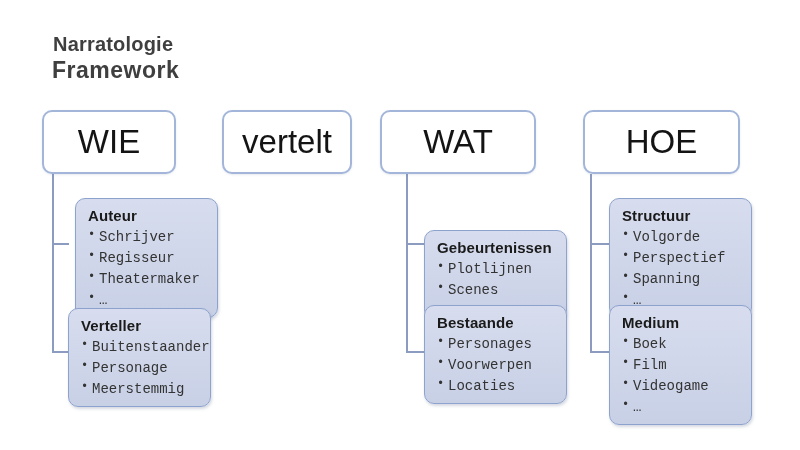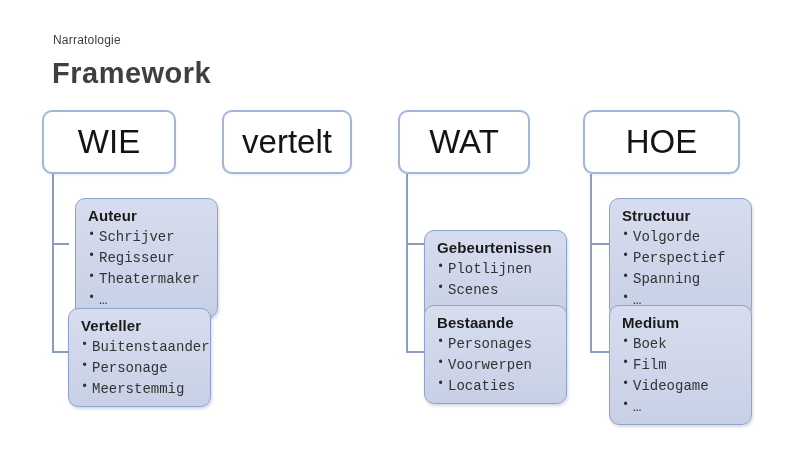--- a/index.html
+++ b/index.html
@@ -19,51 +19,51 @@
     width: 800px;
     height: 450px;
     background: #ffffff;
     font-family: "Liberation Sans", sans-serif;
     overflow: hidden;
   }
   .slide-subtitle {
     position: absolute;
     left: 53px;
     top: 33px;
-    font-size: 12px;
-    font-weight: normal;
+    font-size: 20px;
+    font-weight: bold;
     color: var(--title-text);
     letter-spacing: 0.2px;
   }
   .slide-title {
     position: absolute;
     left: 52px;
     top: 57px;
-    font-size: 29px;
+    font-size: 23px;
     font-weight: bold;
     color: var(--title-text);
     letter-spacing: 0.5px;
   }
   .top-box {
     position: absolute;
     top: 110px;
     height: 64px;
     background: #ffffff;
     border: 2px solid var(--top-box-border);
     border-radius: 10px;
     display: flex;
     align-items: center;
     justify-content: center;
     font-size: 33px;
     color: #141414;
     box-shadow: 0 1px 2px rgba(100,120,160,0.15);
   }
   .top-box.wie     { left: 42px;  width: 134px; }
   .top-box.vertelt { left: 222px; width: 130px; }
-  .top-box.wat     { left: 398px; width: 132px; }
+  .top-box.wat     { left: 380px; width: 156px; }
   .top-box.hoe     { left: 583px; width: 157px; }
 
   .sub-box {
     position: absolute;
     width: 143px;
     background: linear-gradient(var(--box-fill-top), var(--box-fill-bottom));
     border: 1.6px solid var(--box-border);
     border-radius: 10px;
     padding: 8px 8px 4px 12px;
     box-shadow: 1px 2px 3px rgba(90,105,140,0.25);

